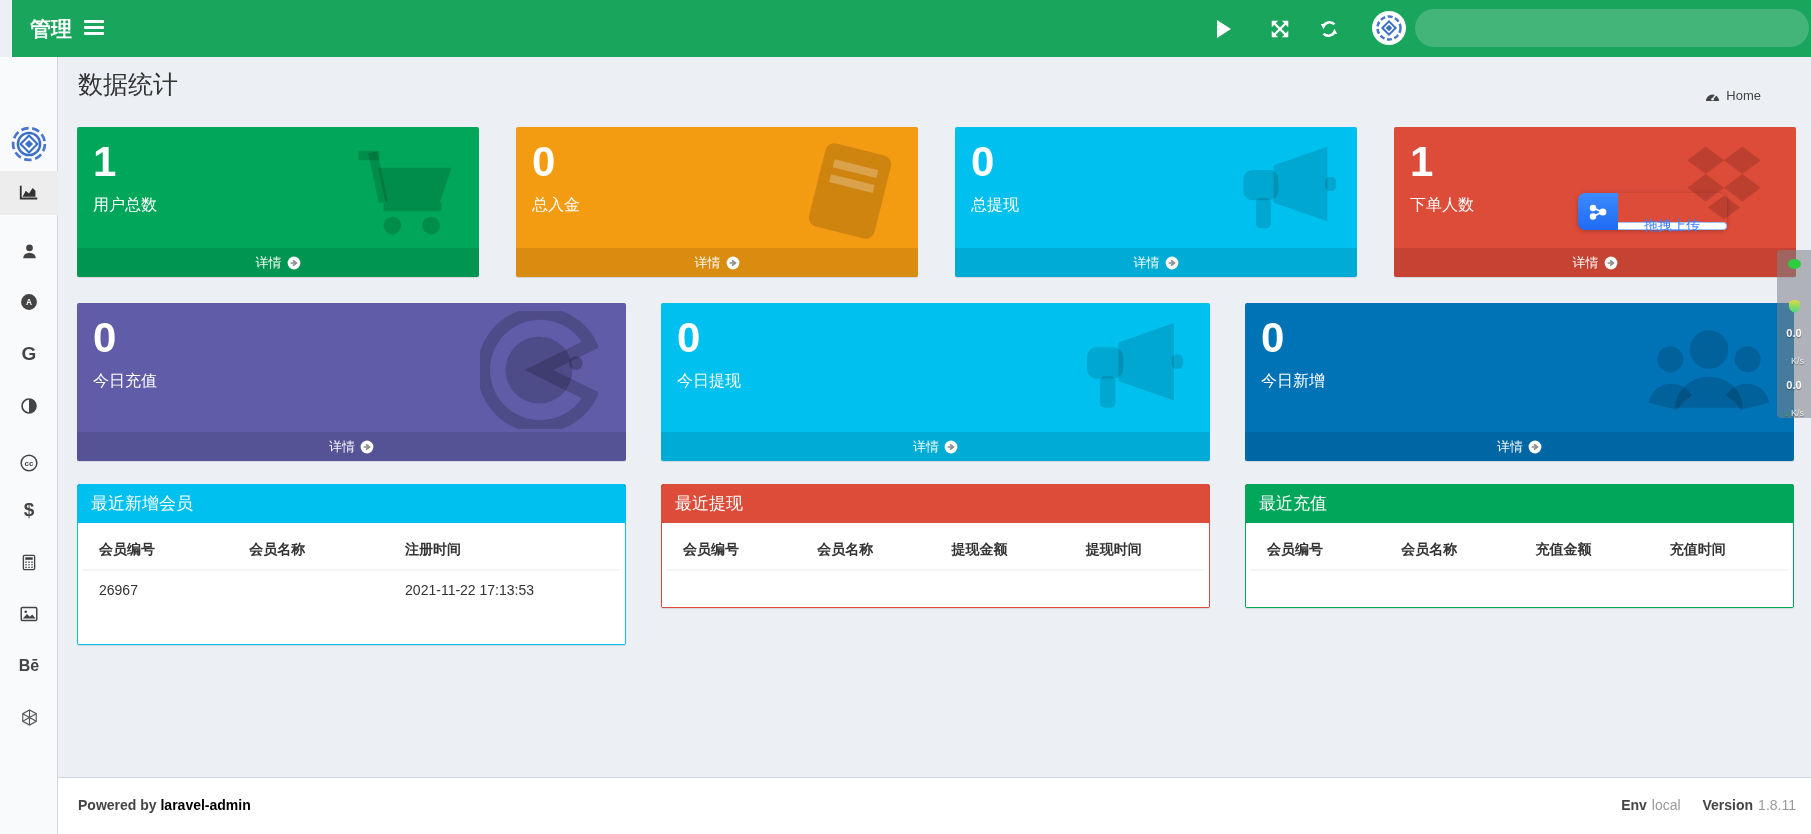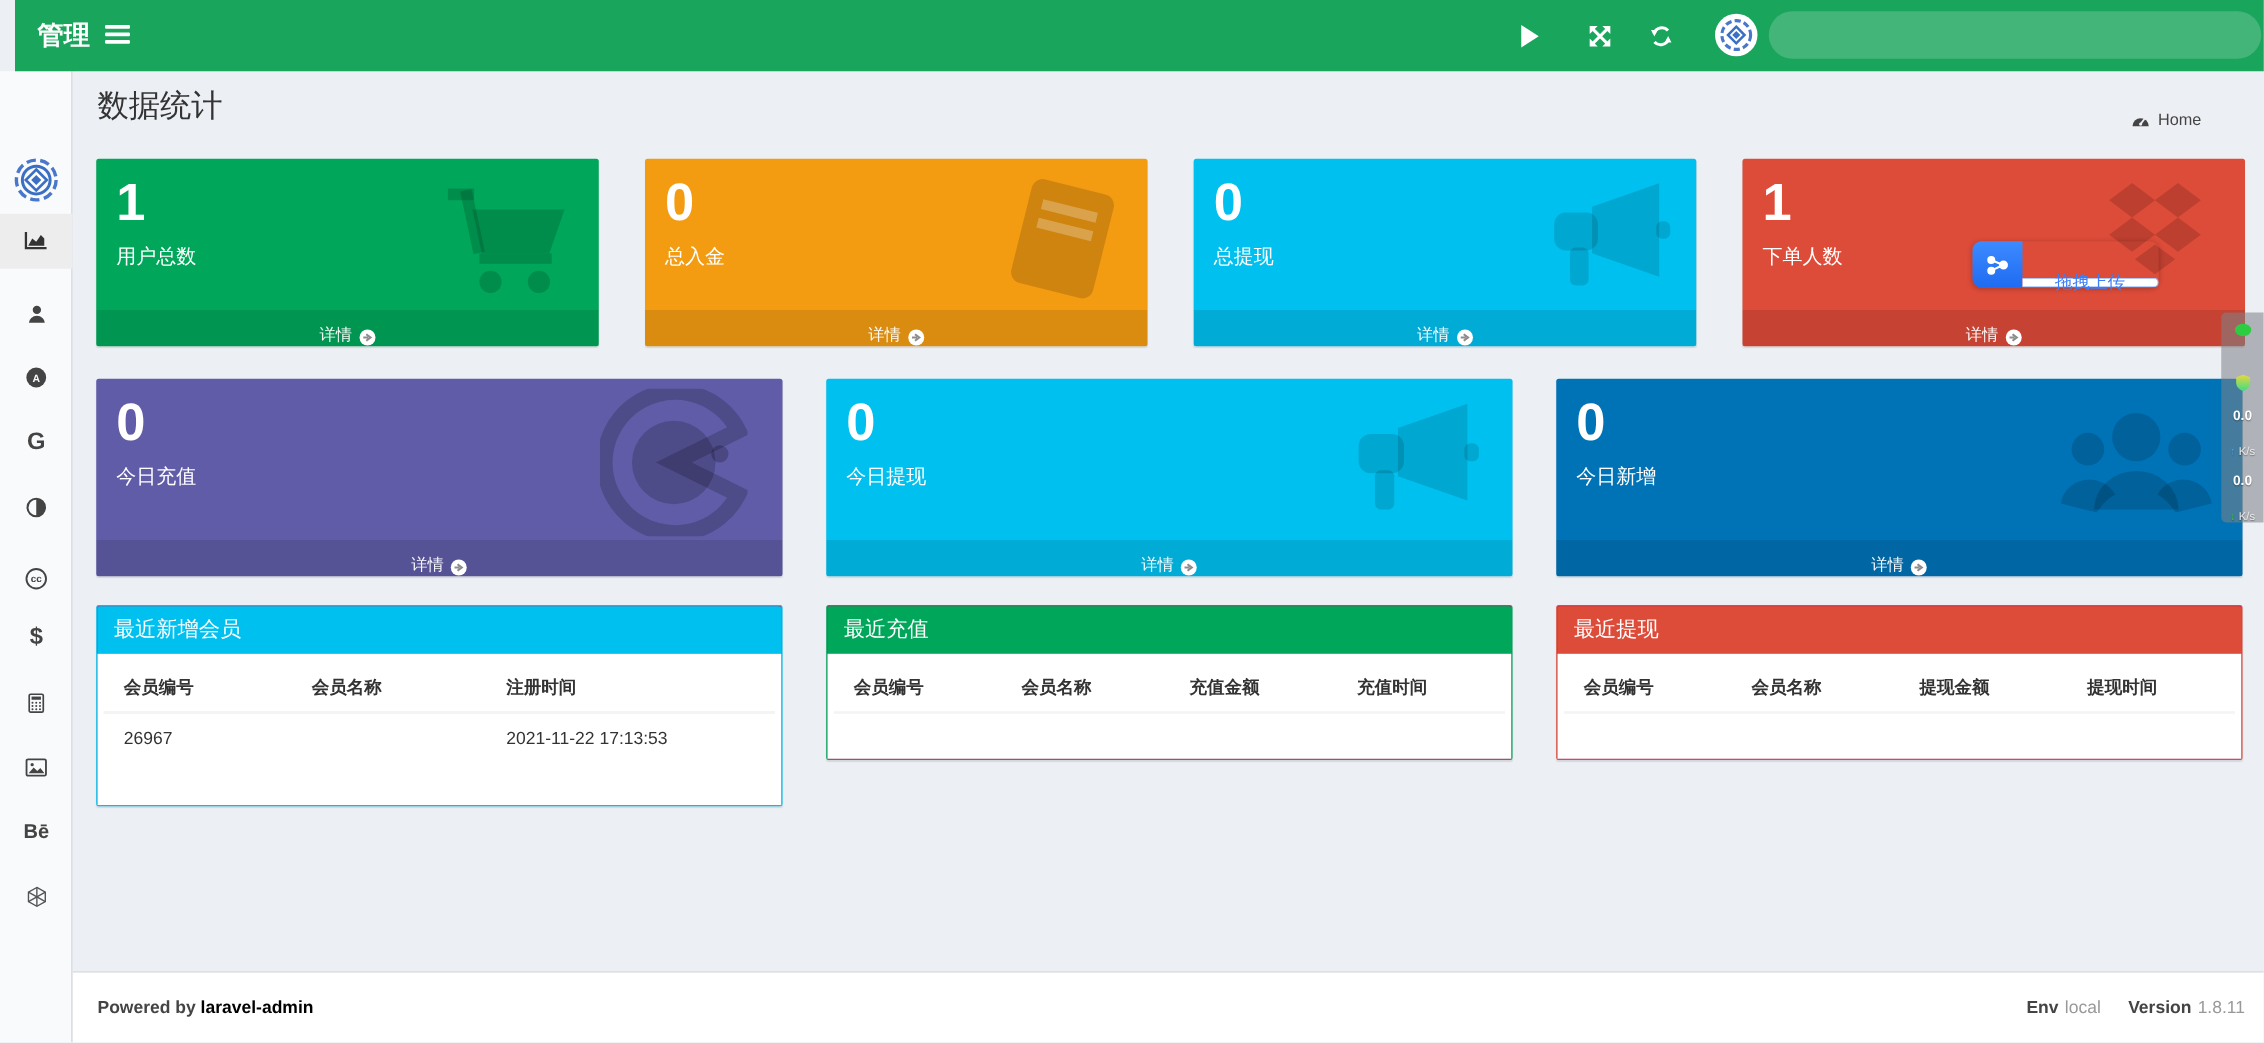--- a/index.html
+++ b/index.html
@@ -29,28 +29,28 @@
   
   .row1 { position:absolute; left:77px; top:127px; display:flex; gap:37px; }
   .row2 { position:absolute; left:77px; top:303px; display:flex; gap:35px; }
   .small-box { position:relative; border-radius:2px; box-shadow:0 1px 1px rgba(0,0,0,0.1); color:#fff; overflow:hidden; }
   .row1 .small-box { width:402px; height:150px; }
   .row2 .small-box { width:549px; height:158px; }
   .sb-inner { position:absolute; left:16px; top:12px; z-index:2; }
   .sb-value { font-size:42px; font-weight:bold; line-height:1.1; }
   .sb-label { font-size:16px; margin-top:10px; }
   .sb-icon { position:absolute; right:14px; top:8px; z-index:1; opacity:1; }
-  .sb-footer { position:absolute; left:0; bottom:0; width:100%; height:29px; background:rgba(0,0,0,0.1); color:rgba(255,255,255,0.95); font-size:13px; display:flex; align-items:flex-end; justify-content:center; gap:5px; cursor:pointer; z-index:3; }
+  .sb-footer { position:absolute; left:0; bottom:0; width:100%; height:29px; background:rgba(0,0,0,0.1); color:rgba(255,255,255,0.95); font-size:13px; display:flex; align-items:center; justify-content:center; gap:5px; cursor:pointer; z-index:3; }
   .bg-green  { background:#00a65a; } .bg-yellow { background:#f39c12; }
   .bg-aqua   { background:#00c0ef; } .bg-red    { background:#dd4b39; }
   .bg-purple { background:#605ca8; } .bg-blue   { background:#0073b7; }
 
   
   .row3 { position:absolute; left:77px; top:484px; display:flex; gap:35px; align-items:flex-start; }
-  .box { width:549px; background:#be185d; border-radius:2px; box-shadow:0 1px 1px rgba(0,0,0,0.1); }
+  .box { width:549px; background:#c2410c; border-radius:2px; box-shadow:0 1px 1px rgba(0,0,0,0.1); }
   .box-header { height:38px; line-height:38px; padding-left:13px; color:#fff; font-size:17px; border-radius:2px 2px 0 0; }
   .b-aqua  { border:1px solid #00c0ef; } .b-aqua  .box-header { background:#00c0ef; }
   .b-green { border:1px solid #00a65a; } .b-green .box-header { background:#00a65a; }
   .b-red   { border:1px solid #dd4b39; } .b-red   .box-header { background:#dd4b39; }
   .box-body { background:#fff; padding:6px 5px; }
   .box-body.tall { height:121px; } .box-body.short { height:84px; }
   table { width:100%; border-collapse:collapse; table-layout:fixed; font-size:14px; }
   th { text-align:left; font-weight:bold; color:#333; padding:12px 8px 10px 16px; border-bottom:2px solid #f4f4f4; }
   td { text-align:left; color:#333; padding:11px 8px 10px 16px; }
   .cols3 col:nth-child(1){width:28%;} .cols3 col:nth-child(2){width:29%;} .cols3 col:nth-child(3){width:43%;}
@@ -395,59 +395,59 @@
             <tr>
           <td>26967</td>
           <td></td>
           <td>2021-11-22 17:13:53</td>
         </tr>
           </tbody>
       </table>
     </div>
   </div>
 
+  <div class="box b-red">
+    <div class="box-header">最近提现</div>
+    <div class="box-body short">
+      <table class="cols4">
+        <colgroup>
+            <col>
+            <col>
+            <col>
+            <col>
+          </colgroup>
+        <thead>
+            <tr>
+          <th>会员编号</th>
+          <th>会员名称</th>
+          <th>提现金额</th>
+          <th>提现时间</th>
+        </tr>
+          </thead>
+        <tbody></tbody>
+      </table>
+    </div>
+  </div>
+
   <div class="box b-green">
     <div class="box-header">最近充值</div>
     <div class="box-body short">
       <table class="cols4">
         <colgroup>
             <col>
             <col>
             <col>
             <col>
           </colgroup>
         <thead>
             <tr>
           <th>会员编号</th>
           <th>会员名称</th>
           <th>充值金额</th>
           <th>充值时间</th>
-        </tr>
-          </thead>
-        <tbody></tbody>
-      </table>
-    </div>
-  </div>
-
-  <div class="box b-red">
-    <div class="box-header">最近提现</div>
-    <div class="box-body short">
-      <table class="cols4">
-        <colgroup>
-            <col>
-            <col>
-            <col>
-            <col>
-          </colgroup>
-        <thead>
-            <tr>
-          <th>会员编号</th>
-          <th>会员名称</th>
-          <th>提现金额</th>
-          <th>提现时间</th>
         </tr>
           </thead>
         <tbody></tbody>
       </table>
     </div>
   </div>
 </div>
 
 <footer class="main-footer">
   <div class="foot-left">

